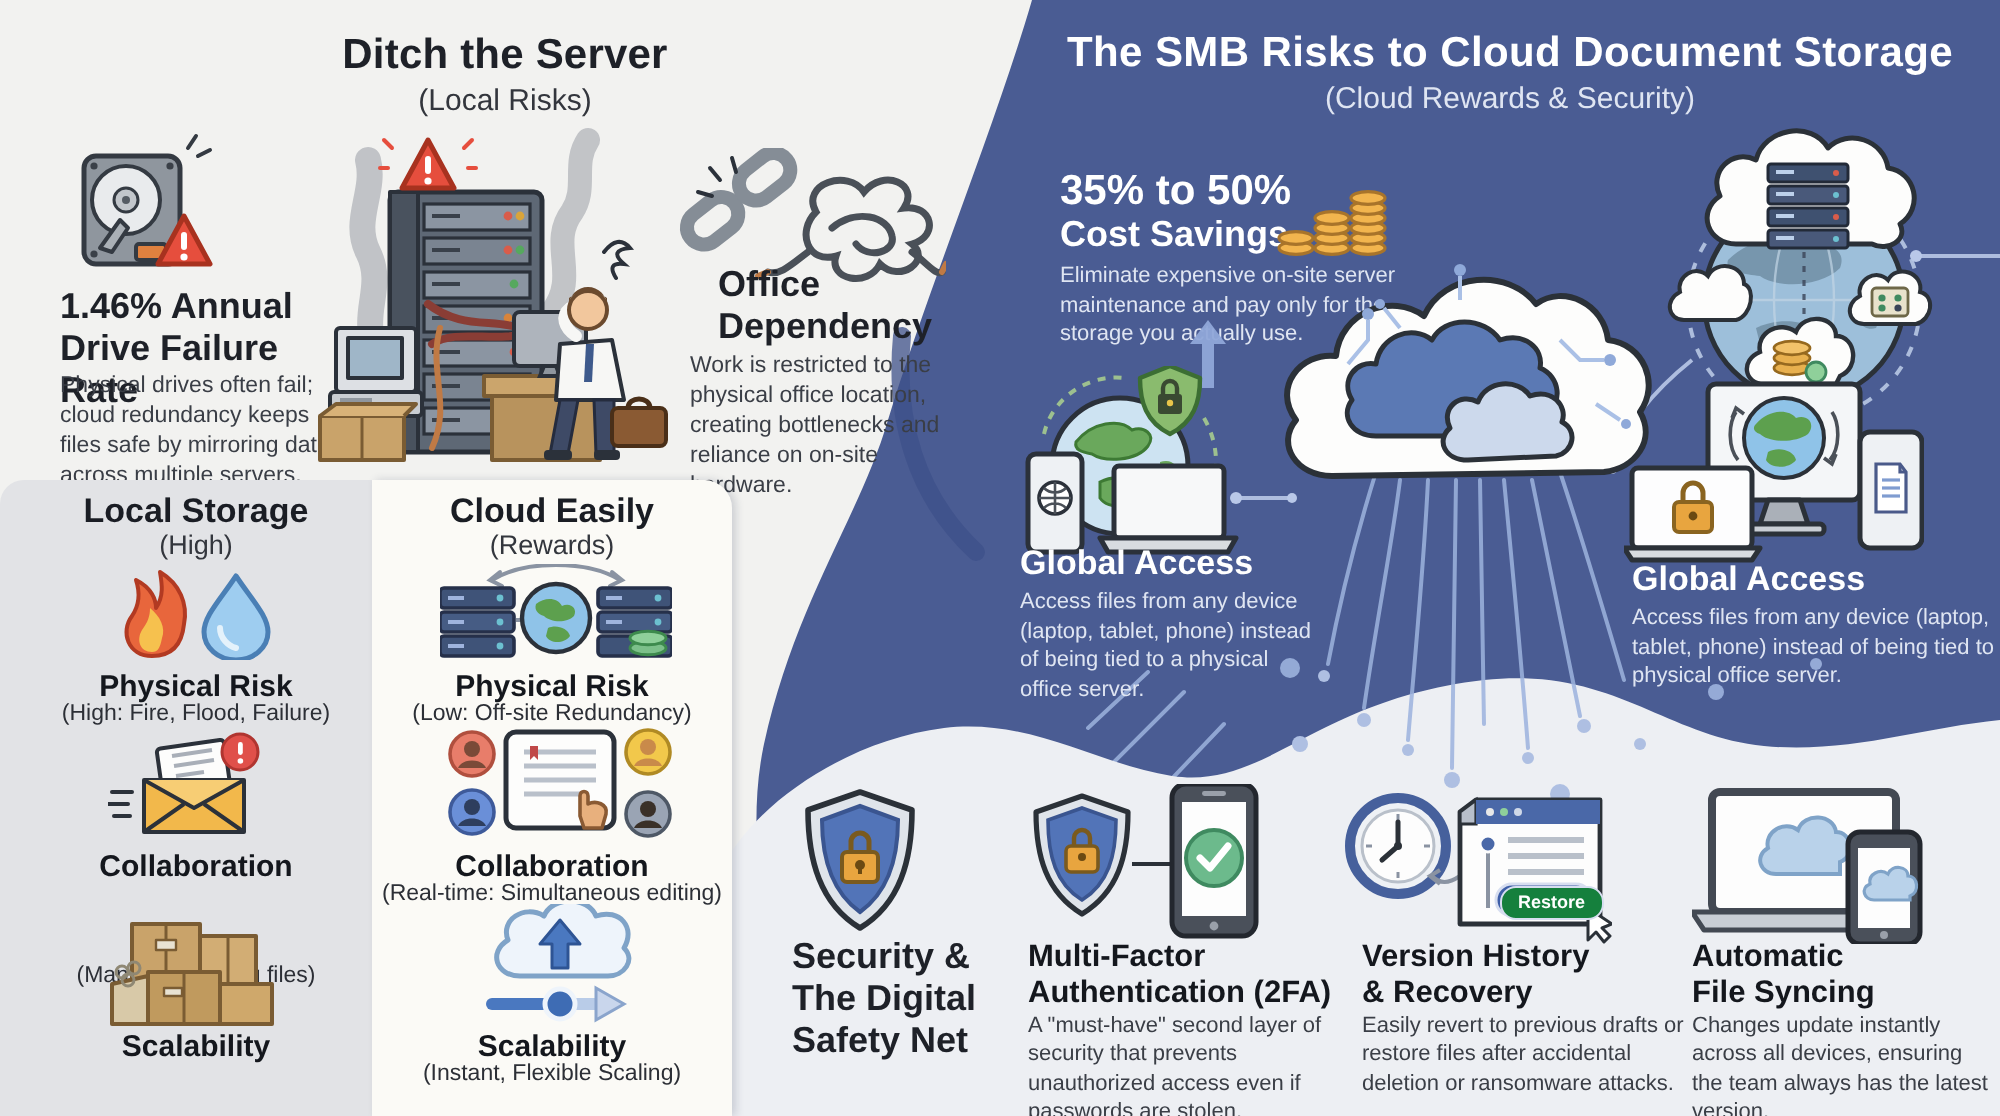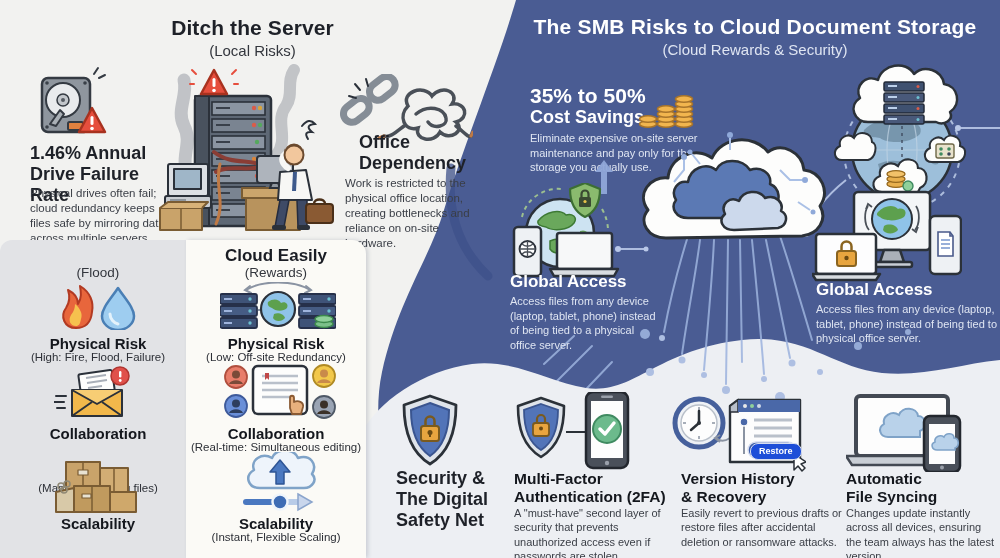--- a/index.html
+++ b/index.html
@@ -10,21 +10,21 @@
   .ctr{text-align:center;}
   .h-xl{font-size:21px;font-weight:800;color:#1e2128;letter-spacing:.1px;}
   .h-sub{font-size:15px;font-weight:500;color:#33363d;}
   .h-lg{font-size:18px;font-weight:800;color:#1e2128;line-height:1.16;}
   .h-md{font-size:15px;font-weight:800;color:#14171d;line-height:1.15;}
   .body-txt{font-size:11.5px;color:#3a3e46;line-height:1.3;}
   .sub-txt{font-size:11.5px;font-weight:500;color:#2c2f36;}
   .on-blue{color:#ffffff;}
   .on-blue-dim{color:#dfe5f2;}
   .tbl-col{position:absolute;top:240px;height:318px;}
-  .restore-chip{position:absolute;background:#1d4ed8;color:#fff;font-size:9px;
+  .restore-chip{position:absolute;background:#15803d;color:#fff;font-size:9px;
     font-weight:700;padding:2px 8px 3px;border-radius:8px;border:1px solid #d7def0;}
   svg{display:block;}
 </style>
 </head>
 <body>
 
 <div id="canvas">
 
   <svg class="abs" style="left:0;top:0;" width="1000" height="558" viewBox="0 0 1000 558">
     <rect x="0" y="0" width="1000" height="558" fill="#f2f2f0"></rect>
@@ -210,21 +210,22 @@
         <path d="M133 62 L135 58"></path>
     </g>
   </svg>
 
   <div class="abs h-lg" style="left:345px;top:132px;width:118px;margin-left:14px;">Office Dependency</div>
   <div class="abs body-txt" style="left:345px;top:176px;width:138px;">Work is restricted to the physical office location, creating bottlenecks and reliance on on-site hardware.</div>
 
   <div class="tbl-col" style="left:0;width:186px;background:#e2e3e6;border-radius:12px 0 0 0;"></div>
   <div class="tbl-col" style="left:186px;width:180px;background:#fbfaf6;border-radius:0 14px 0 0;box-shadow:2px 0 4px rgba(40,50,80,.18);"></div>
 
-  <div class="abs ctr h-sub" style="left:8px;top:265px;width:180px;font-size:13.5px;">(Flood)</div>
+  <div class="abs ctr" style="left:8px;top:246px;width:180px;font-size:17px;font-weight:800;color:#1a1d24;">Local Storage</div>
+  <div class="abs ctr h-sub" style="left:8px;top:265px;width:180px;font-size:13.5px;">(High)</div>
   <div class="abs ctr" style="left:186px;top:246px;width:180px;font-size:17px;font-weight:800;color:#1a1d24;">Cloud Easily</div>
   <div class="abs ctr h-sub" style="left:186px;top:265px;width:180px;font-size:13.5px;">(Rewards)</div>
 
   <svg class="abs" style="left:58px;top:284px;" width="80" height="46" viewBox="0 0 80 46">
     <path d="M18 44 C6 44 2 32 8 24 C12 18 12 12 10 6 C18 10 20 16 20 20 C24 14 23 8 22 2 C32 8 36 18 34 28 C33 38 28 44 18 44 Z" fill="#e8663c" stroke="#b23a22" stroke-width="2" stroke-linejoin="round"></path>
     <path d="M18 42 C12 42 10 36 13 31 C16 27 17 24 17 20 C22 24 25 30 23 35 C22 40 21 42 18 42 Z" fill="#f6c14e"></path>
     <path d="M60 4 C68 16 76 24 76 32 A16 14 0 0 1 44 32 C44 24 52 16 60 4 Z" fill="#9ecdf0" stroke="#4a7fb5" stroke-width="2.5" stroke-linejoin="round"></path>
     <path d="M52 30 C52 35 56 39 60 40" fill="none" stroke="#e4f2fb" stroke-width="3" stroke-linecap="round"></path>
   </svg>
   <div class="abs ctr h-md" style="left:8px;top:335px;width:180px;">Physical Risk</div>

